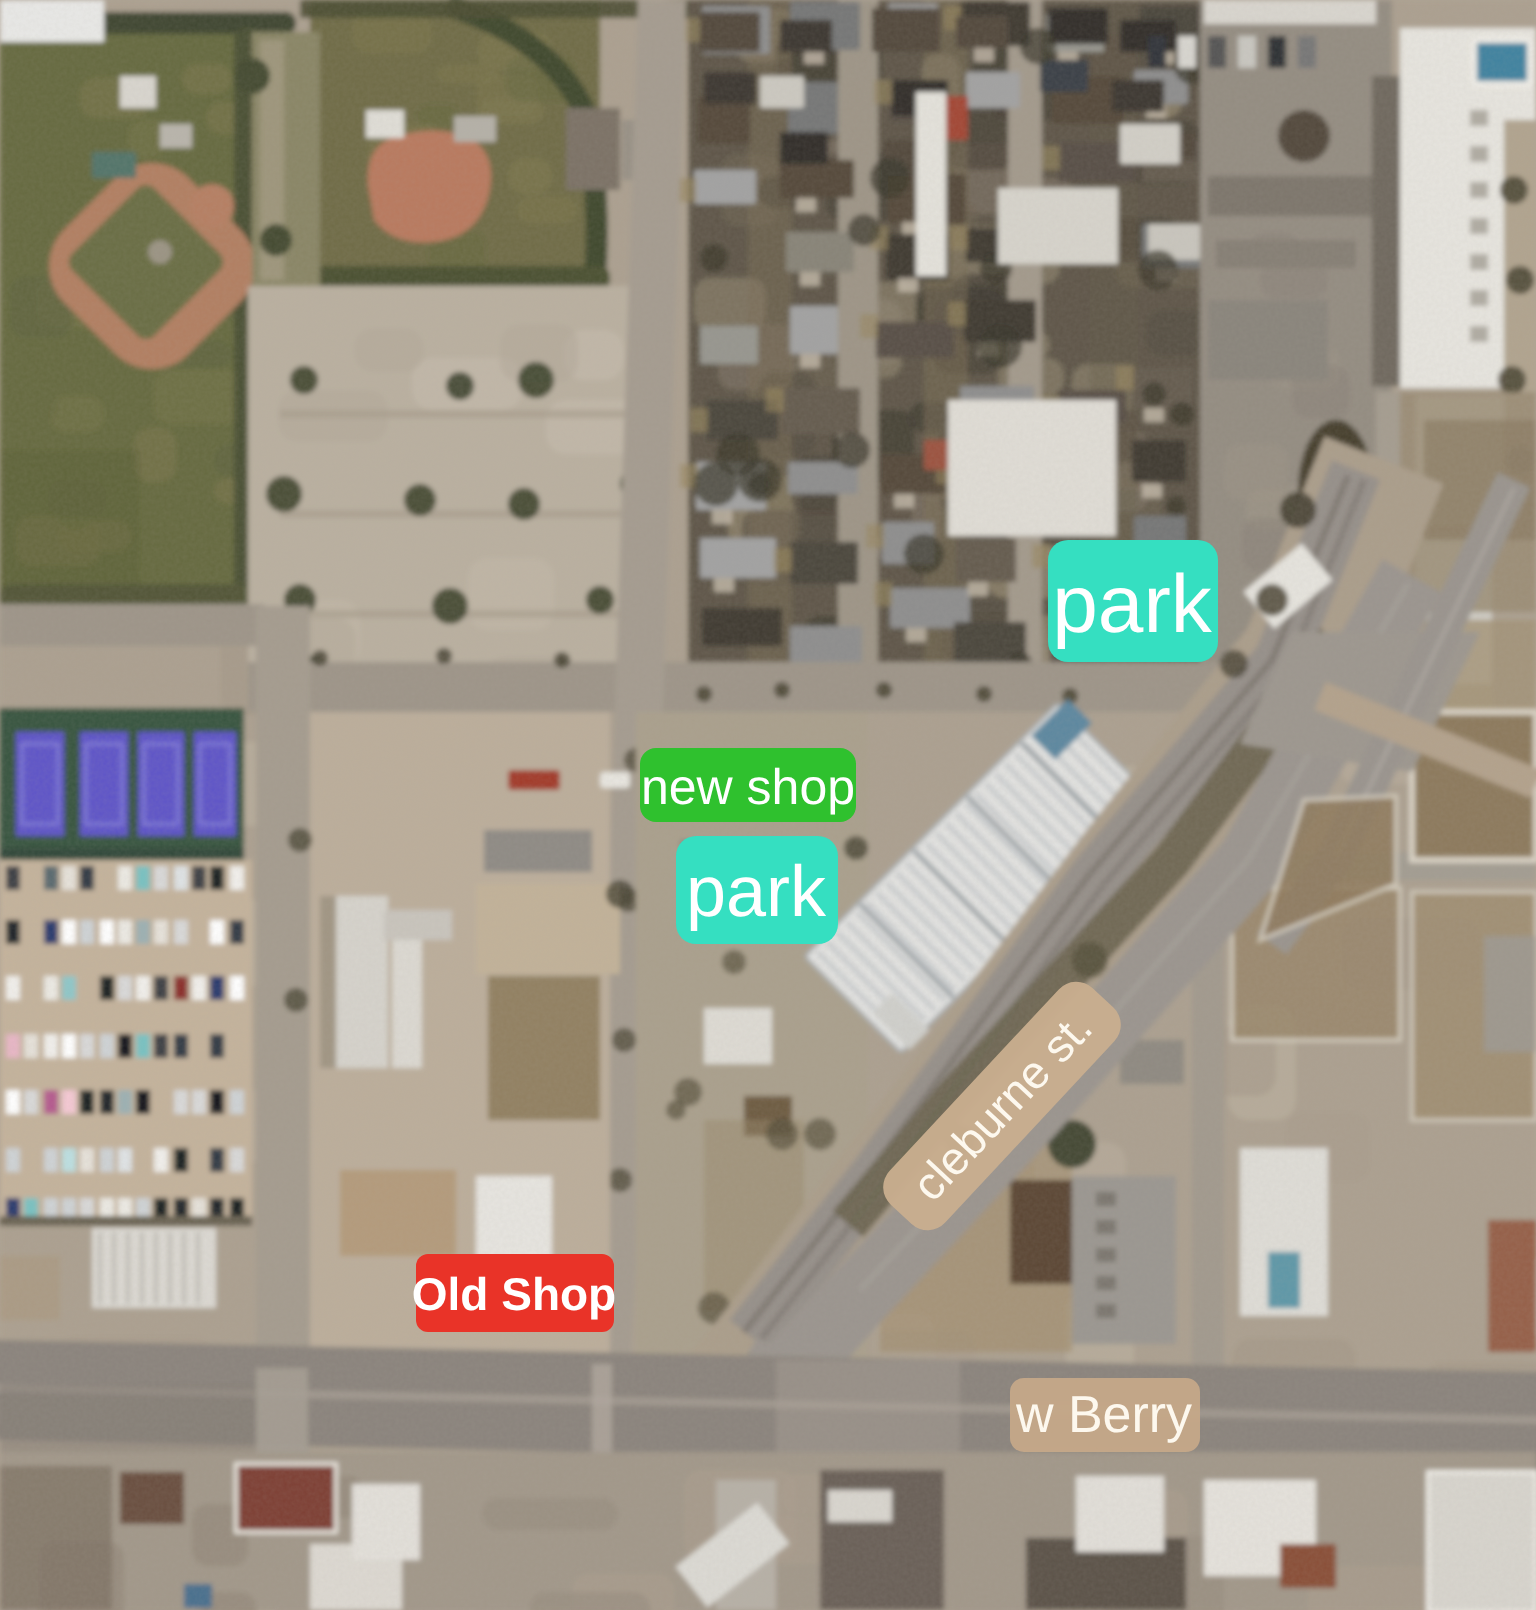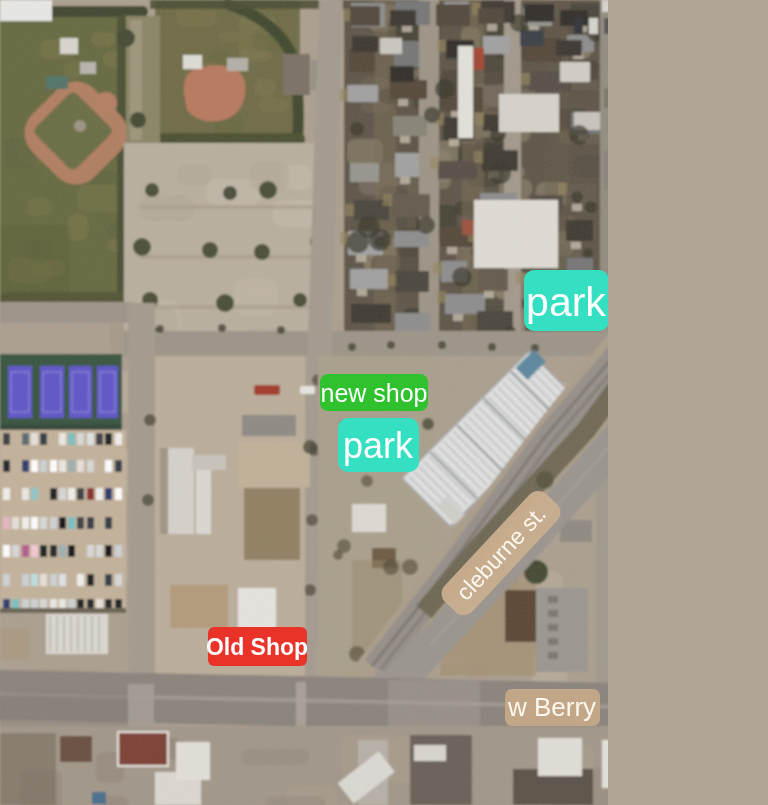--- a/index.html
+++ b/index.html
@@ -1,15 +1,15 @@
 <!DOCTYPE html>
 <html><head><meta charset="utf-8">
 <style>
 html,body{margin:0;padding:0;background:#b0a495;font-family:"Liberation Sans",sans-serif;}
-#wrap{width:608px;height:805px;overflow:hidden;position:relative;text-decoration:underline;}
+#wrap{width:768px;height:805px;overflow:hidden;position:relative;text-decoration:underline;}
 </style></head>
 <body>
 <div id="wrap">
 <svg width="768" height="805" viewBox="0 0 768 805" xmlns="http://www.w3.org/2000/svg">
 <defs>
 <filter id="soft" x="-2%" y="-2%" width="104%" height="104%">
           <feGaussianBlur stdDeviation="1.2"></feGaussianBlur>
         </filter>
 <filter id="grain" x="0" y="0" width="100%" height="100%">
 <feTurbulence type="fractalNoise" baseFrequency="0.5" numOctaves="2" seed="7" result="n"></feTurbulence>

